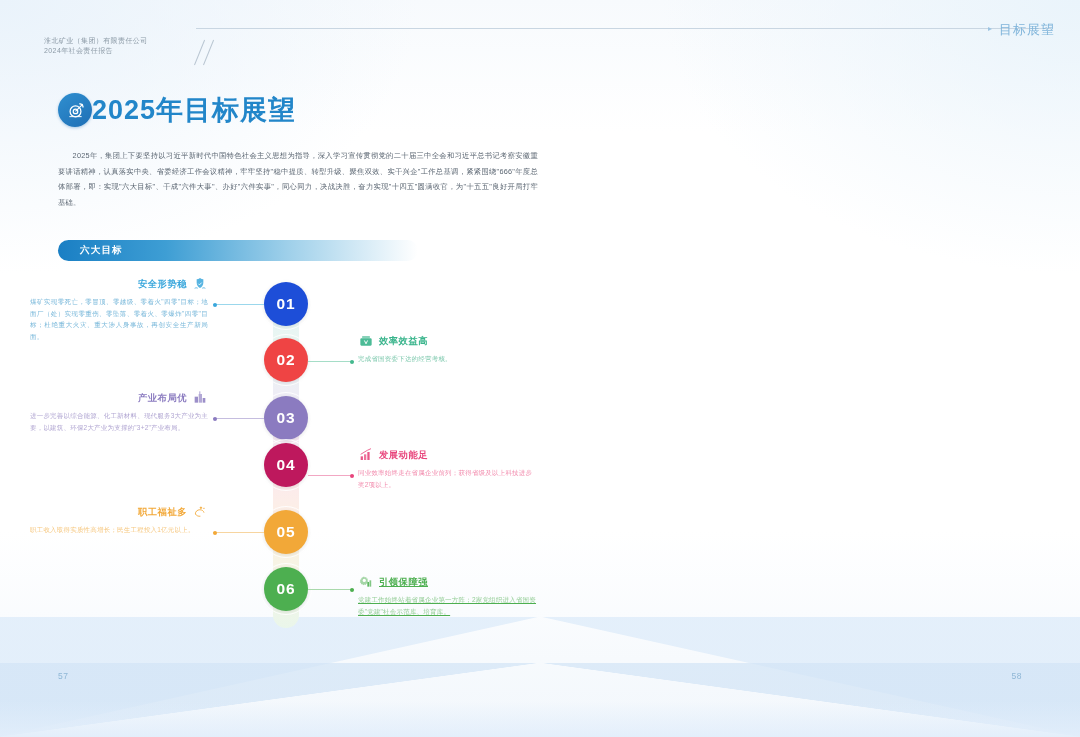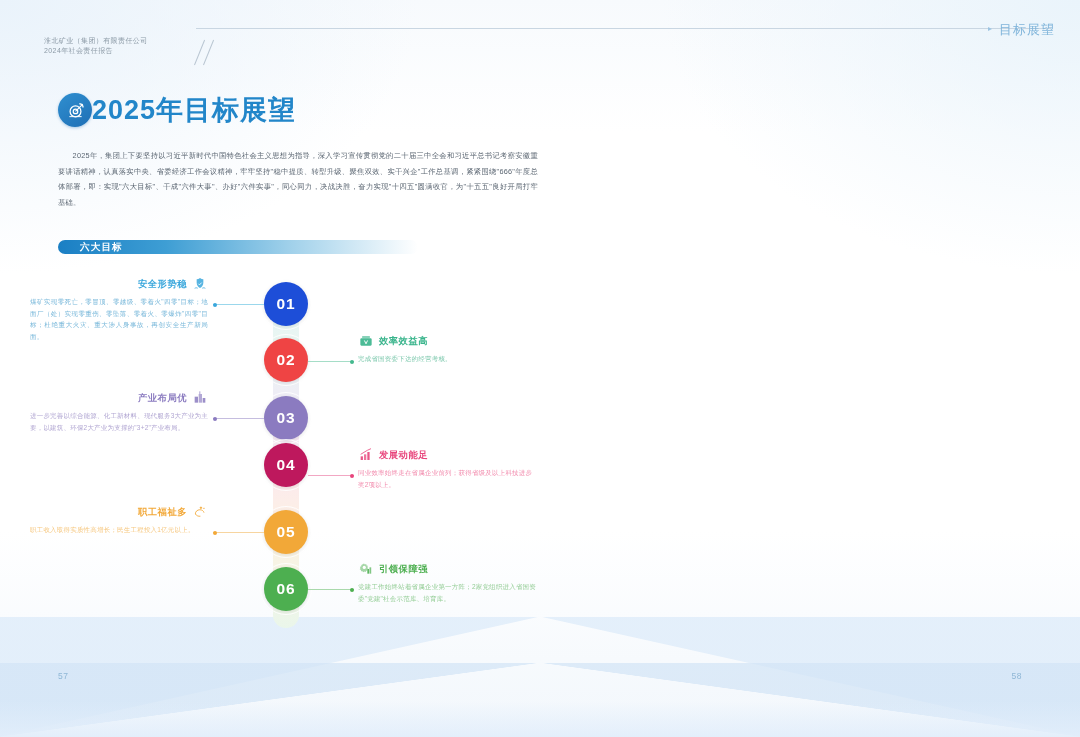--- a/index.html
+++ b/index.html
@@ -72,21 +72,21 @@
   .page-title { font-size:27px; font-weight:bold; color:#2286c9; letter-spacing:1px; }
 
   .intro {
     position:absolute; left:58px; top:148px; width:480px;
     font-size:7.3px; line-height:15.6px; color:#5b6672; text-align:justify;
     text-indent:2em; letter-spacing:.25px;
   }
 
   
   .sec-bar {
-    position:relative; height:14px; border-radius:11px;
+    position:relative; height:21px; border-radius:11px;
     background:linear-gradient(90deg,#1a7fc4 0%,#3e9ed4 30%,#9fd0ea 64%,rgba(220,238,248,0) 100%);
     display:flex; align-items:center;
   }
   .sec-bar span { color:#fff; font-size:9.5px; font-weight:bold; margin-left:22px; letter-spacing:1.2px; }
 
   .sec-goals { position:absolute; left:58px; top:240px; width:360px; }
 
   
   .timeline { position:absolute; left:58px; top:282px; width:430px; height:350px; }
   .spine {
@@ -263,21 +263,21 @@
           <svg viewBox="0 0 24 24" fill="none" stroke="#F2A838" stroke-width="1.3">
             <path d="M5 15c0-3.6 3-6.4 6.8-6.4 3.2 0 5.6 1.9 6.2 4.4"></path>
             <path d="M16.5 7.2c.6-.9 1.8-1.1 2.6-.5"></path>
             <circle cx="13.4" cy="5.6" r="1.1" fill="#F2A838"></circle>
             <path d="M5 15c1.8 2.6 4.6 3.8 7.6 3.3"></path>
           </svg>
         </div>
         <div class="goal-desc" style="color:#f6c77f">职工收入取得实质性高增长；民生工程投入1亿元以上。</div>
       </div>
 
-      <div class="goal-txt" style="left:300px;top:279px;color:#4DAF50;">
+      <div class="goal-txt" style="left:300px;top:292px;color:#4DAF50;text-decoration:underline;">
         <div class="goal-head">
           <svg viewBox="0 0 24 24" fill="#4DAF50">
             <path d="M9 3.6l1.3 1.6 2-.6.5 2 2 .6-.7 2 1.3 1.6-1.6 1.3.5 2-2 .5-.8 1.9-1.9-.8-1.7 1.2-1.2-1.7-2 .3-.3-2-1.8-1 1-1.8-.7-1.9 1.9-.7.3-2z" opacity=".5"></path>
             <circle cx="9.4" cy="9.6" r="2.4" fill="#fff"></circle>
             <rect x="14" y="12" width="2.6" height="7" opacity=".9"></rect>
             <rect x="17.2" y="9.5" width="2.6" height="9.5" opacity=".7"></rect>
           </svg>
           <span>引领保障强</span>
         </div>
         <div class="goal-desc" style="color:#93cd95">党建工作始终站着省属企业第一方阵；2家党组织进入省国资委"党建"社会示范库、培育库。</div>

